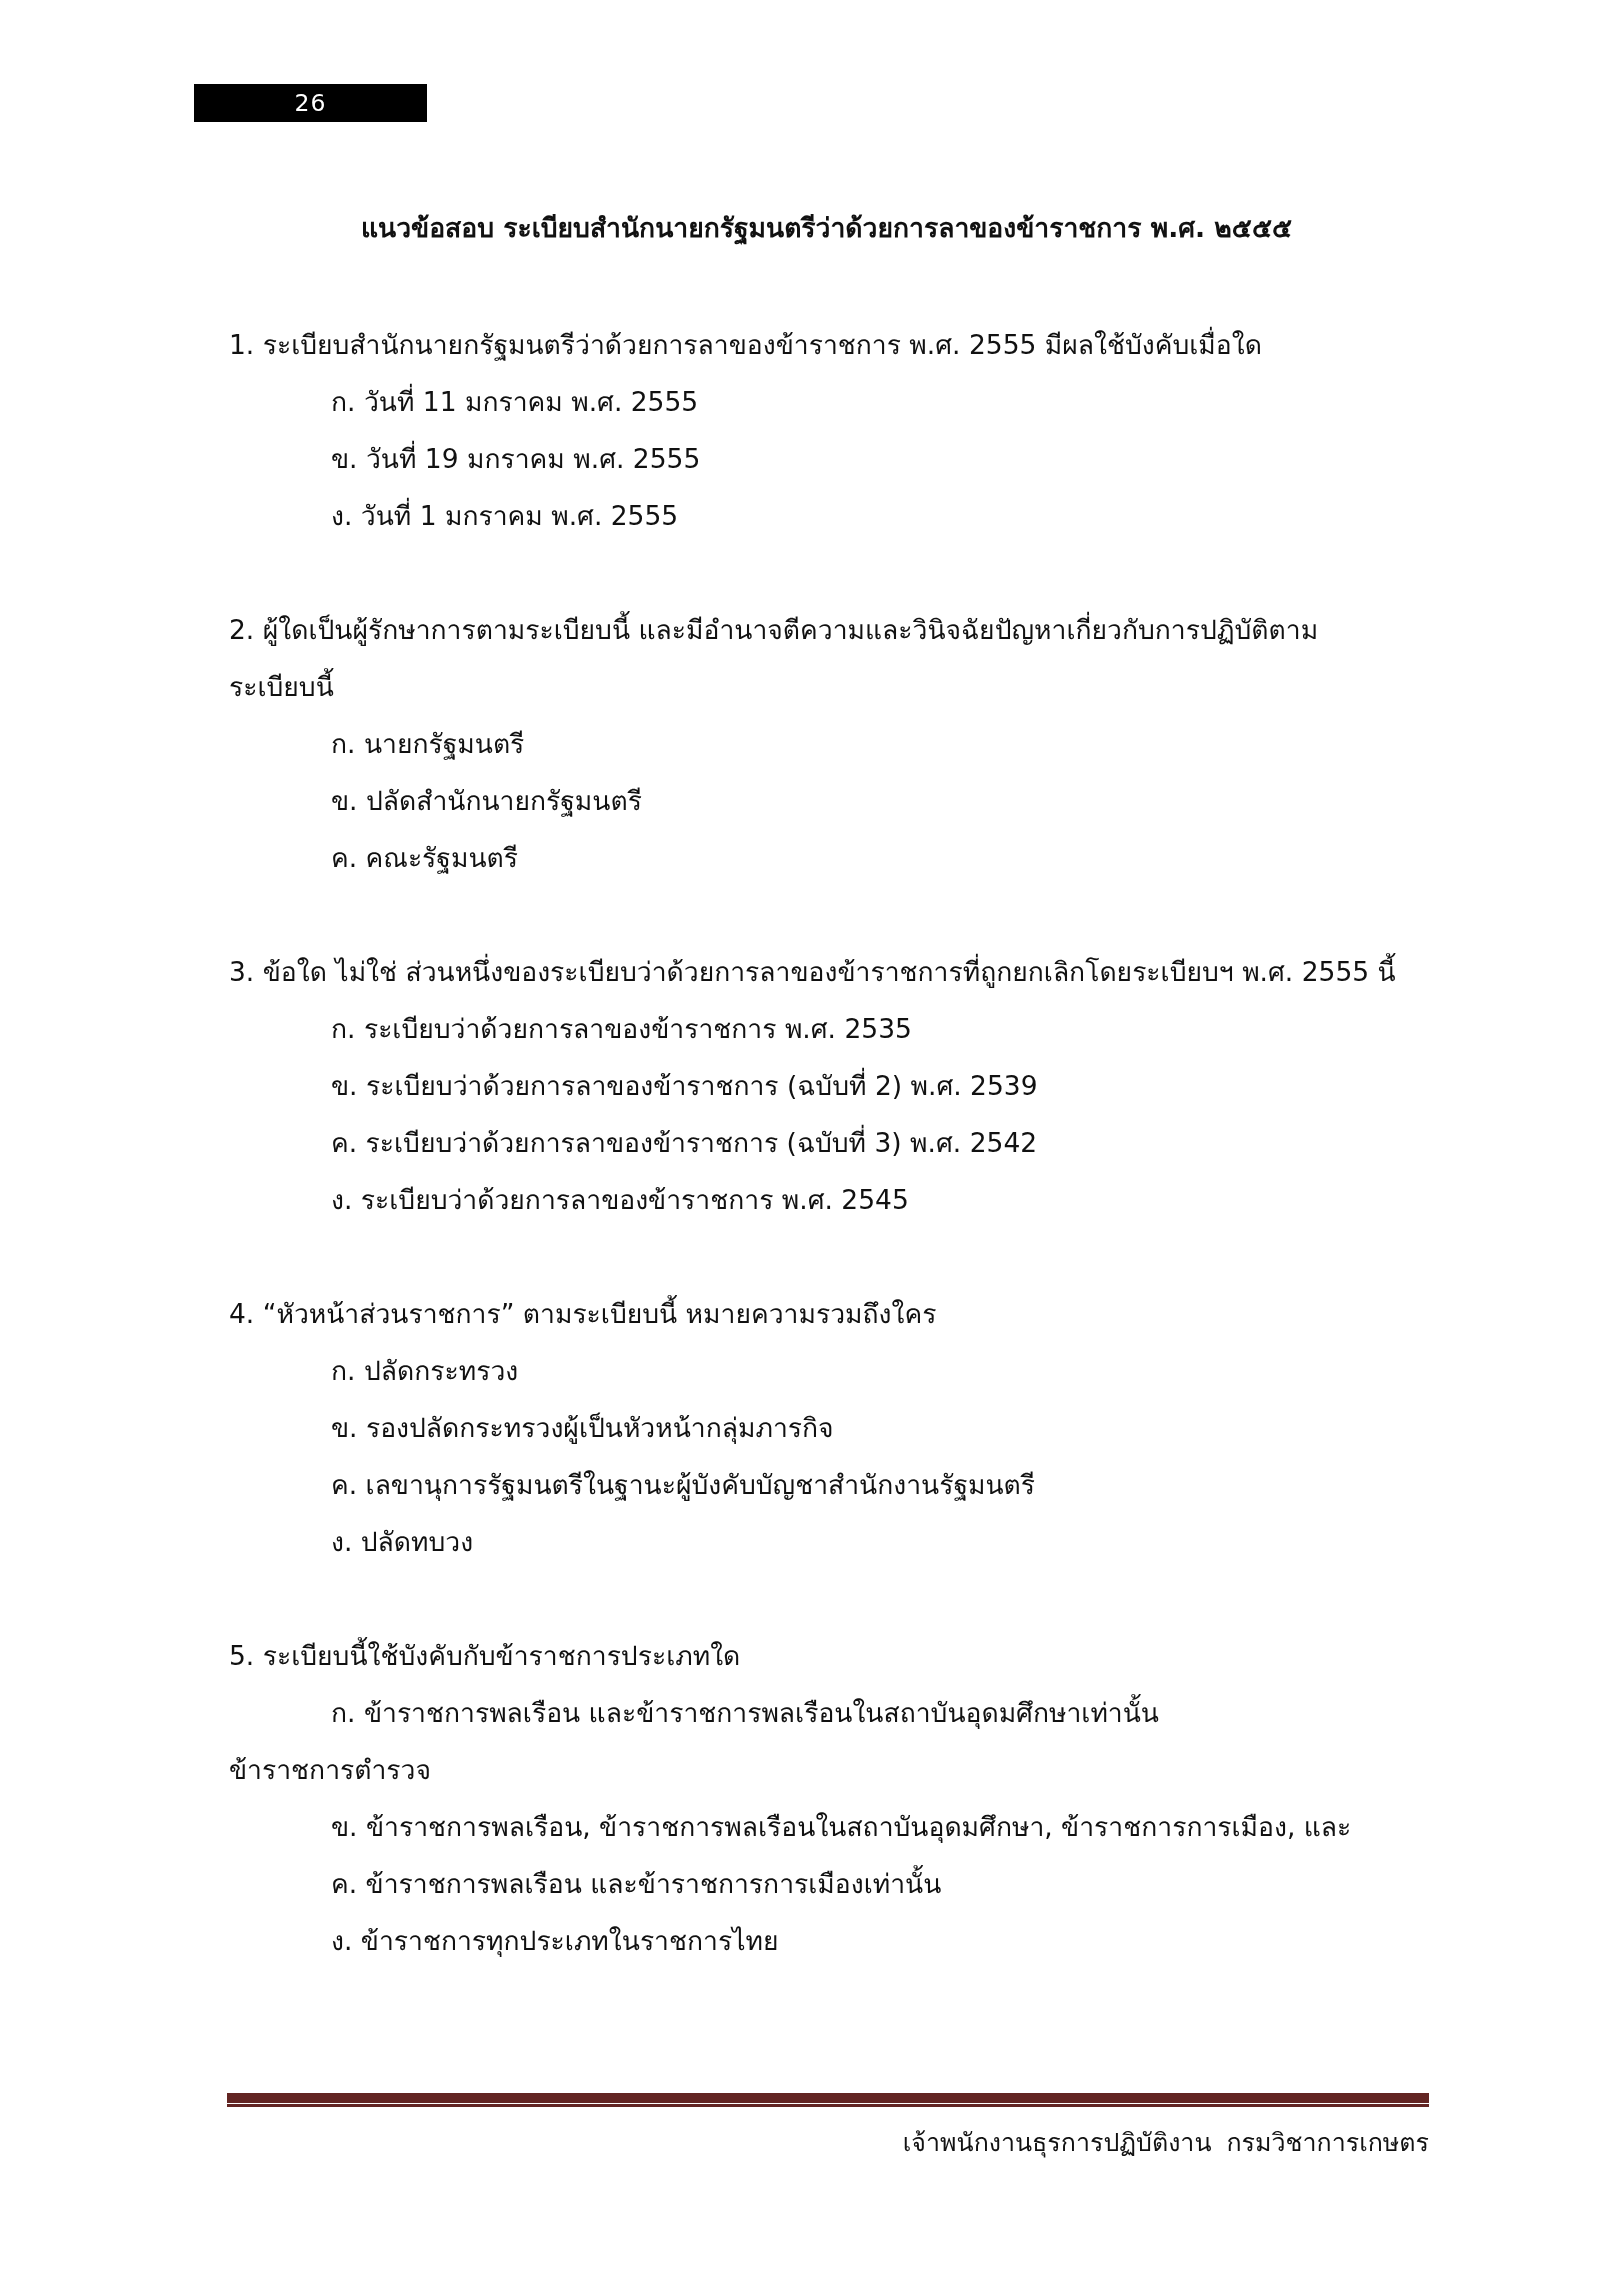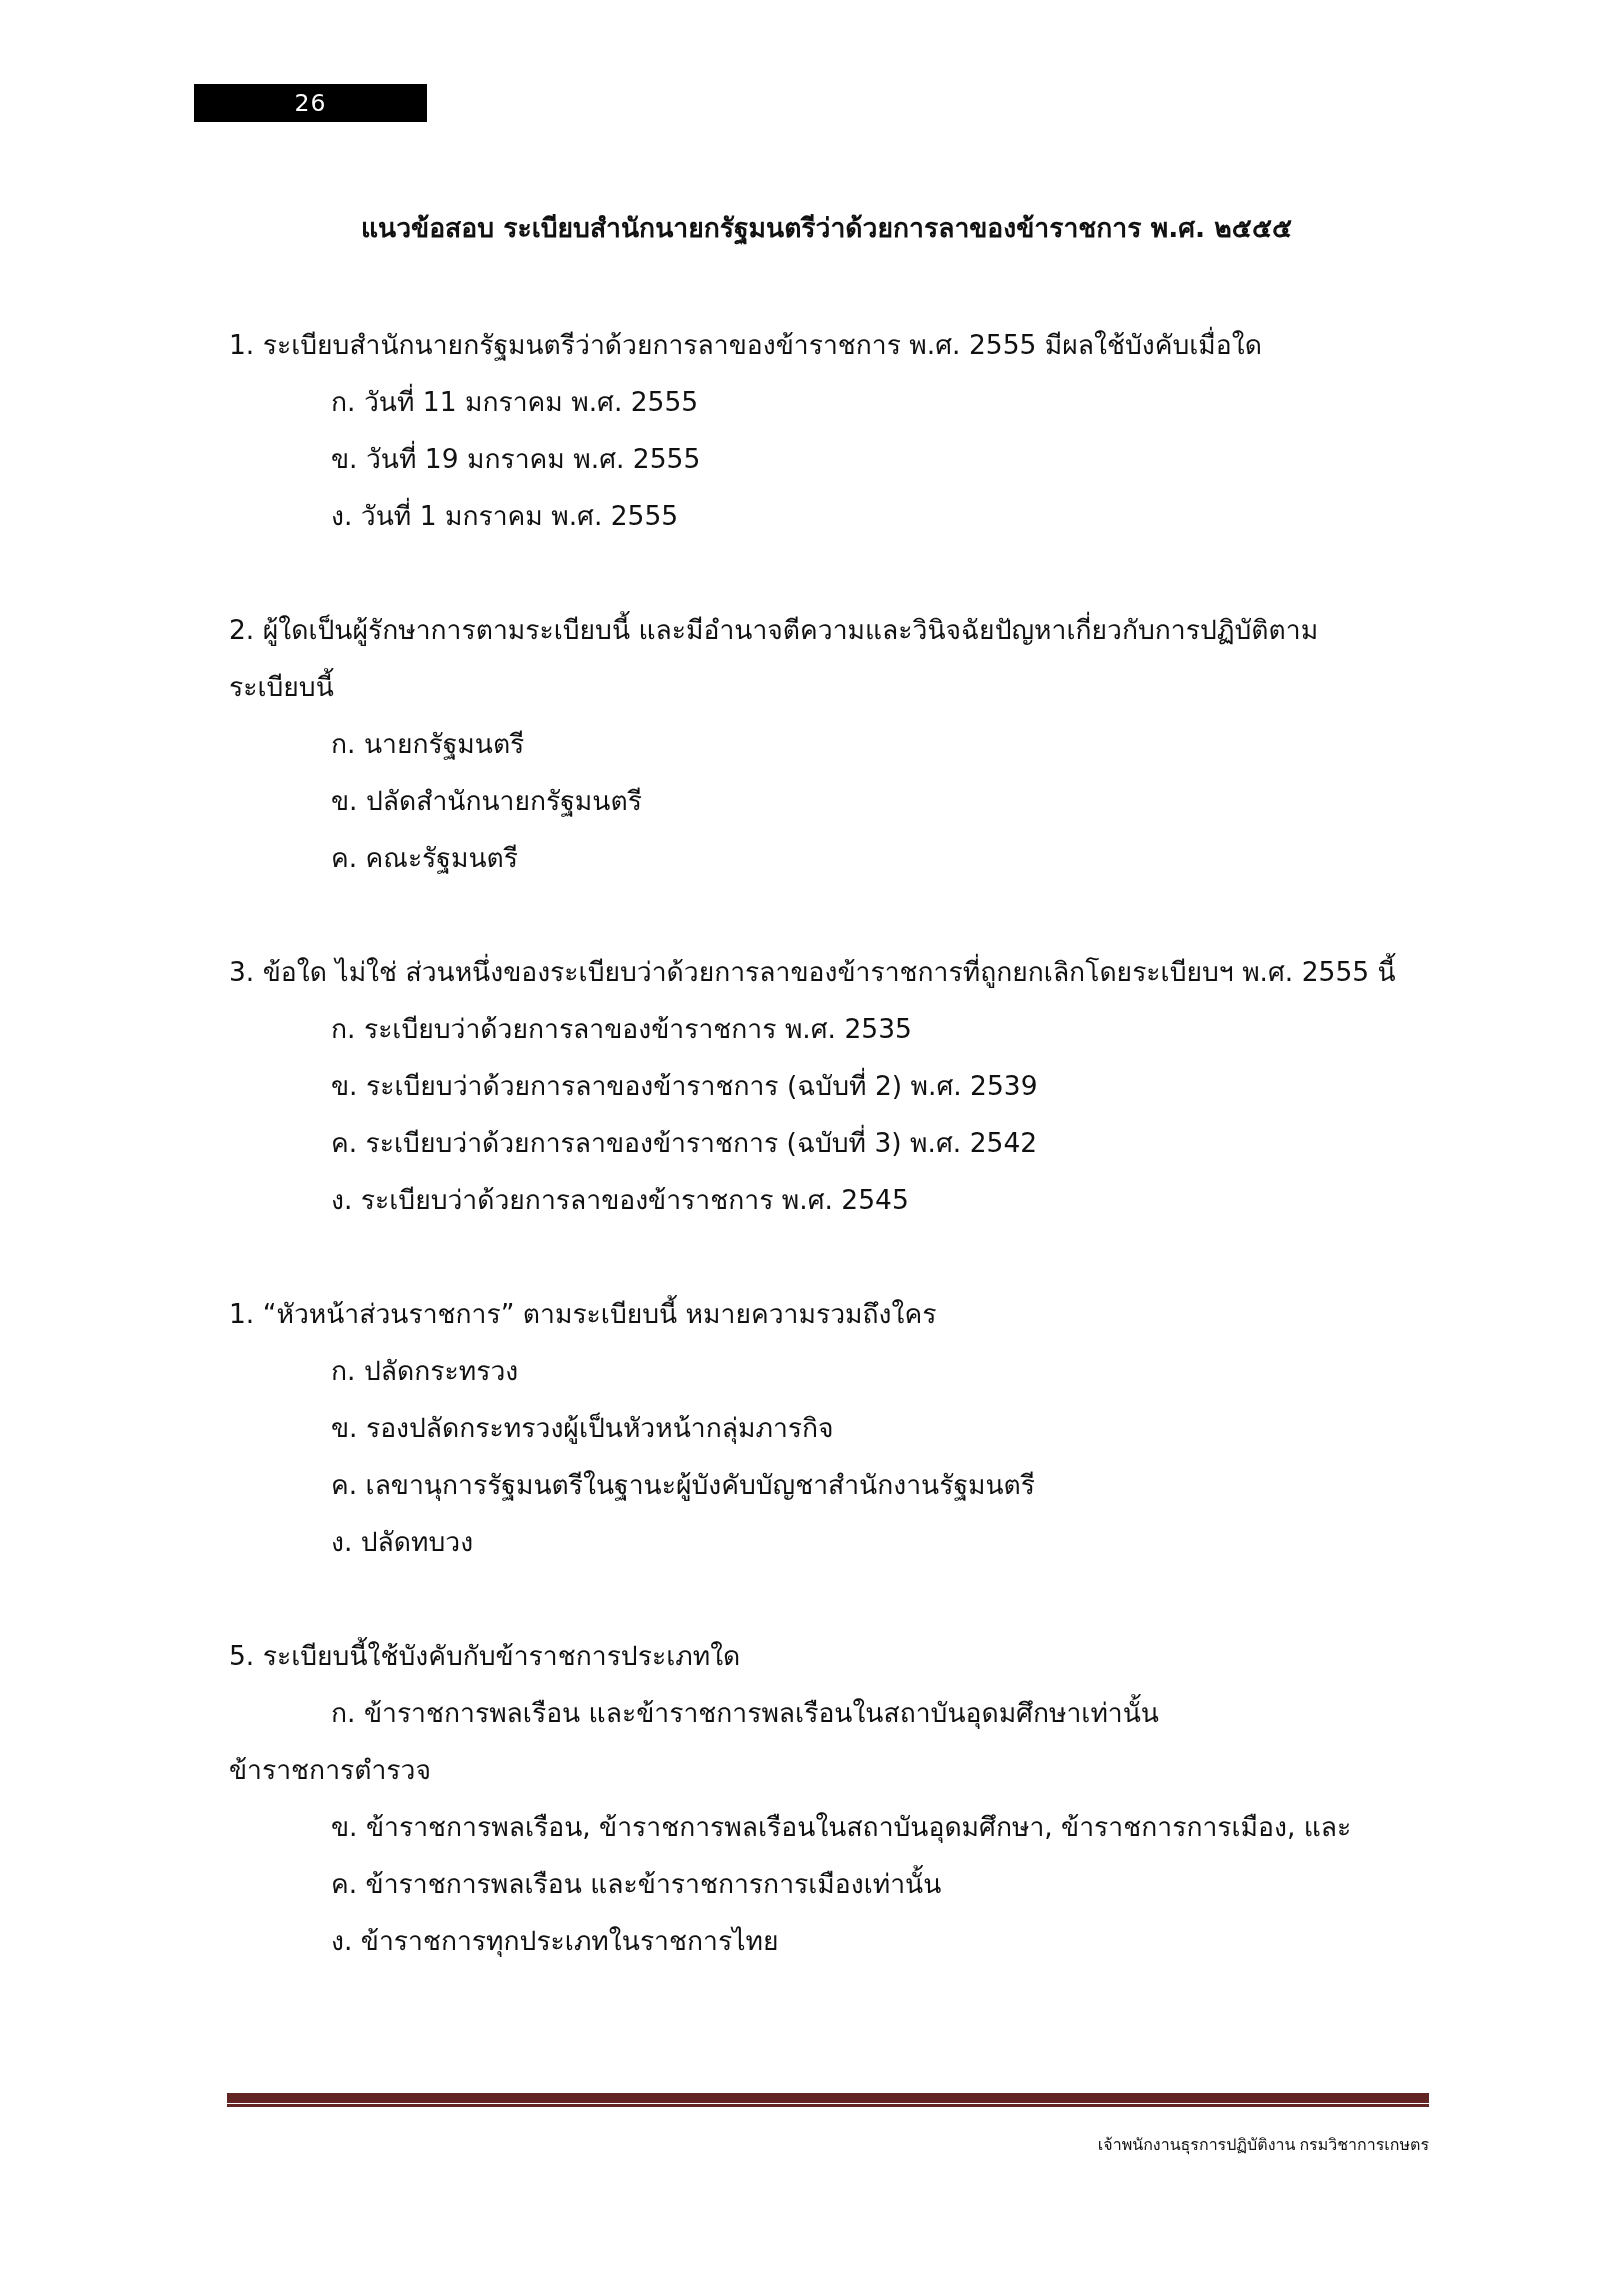--- a/index.html
+++ b/index.html
@@ -75,22 +75,22 @@
       left: 227px;
       top: 2104px;
       width: 1202px;
       height: 2.9px;
       background: #632523;
     }
     .footer-text {
       position: absolute;
       right: 192px;
       top: 2123px;
-      font-family: Liberation Serif, serif;
-      font-size: 16px;
+      font-family: Liberation Mono, monospace;
+      font-size: 25px;
       line-height: 43px;
       white-space: nowrap;
       color: #111111;
     }
   </style>
 </head>
 <body>
 
 <div class="page-number-box">
   <span>26</span>
@@ -120,21 +120,21 @@
   <div class="question">
     <div class="line">3. ข้อใด ไม่ใช่ ส่วนหนึ่งของระเบียบว่าด้วยการลาของข้าราชการที่ถูกยกเลิกโดยระเบียบฯ พ.ศ. 2555 นี้</div>
     <div class="line opt">ก. ระเบียบว่าด้วยการลาของข้าราชการ พ.ศ. 2535</div>
     <div class="line opt">ข. ระเบียบว่าด้วยการลาของข้าราชการ (ฉบับที่ 2) พ.ศ. 2539</div>
     <div class="line opt">ค. ระเบียบว่าด้วยการลาของข้าราชการ (ฉบับที่ 3) พ.ศ. 2542</div>
     <div class="line opt">ง. ระเบียบว่าด้วยการลาของข้าราชการ พ.ศ. 2545</div>
   </div>
   <div class="gap"></div>
 
   <div class="question">
-    <div class="line">1. “หัวหน้าส่วนราชการ” ตามระเบียบนี้ หมายความรวมถึงใคร</div>
+    <div class="line">4. “หัวหน้าส่วนราชการ” ตามระเบียบนี้ หมายความรวมถึงใคร</div>
     <div class="line opt">ก. ปลัดกระทรวง</div>
     <div class="line opt">ข. รองปลัดกระทรวงผู้เป็นหัวหน้ากลุ่มภารกิจ</div>
     <div class="line opt">ค. เลขานุการรัฐมนตรีในฐานะผู้บังคับบัญชาสำนักงานรัฐมนตรี</div>
     <div class="line opt">ง. ปลัดทบวง</div>
   </div>
   <div class="gap"></div>
 
   <div class="question">
     <div class="line">5. ระเบียบนี้ใช้บังคับกับข้าราชการประเภทใด</div>
     <div class="line opt">ก. ข้าราชการพลเรือน และข้าราชการพลเรือนในสถาบันอุดมศึกษาเท่านั้น</div>

